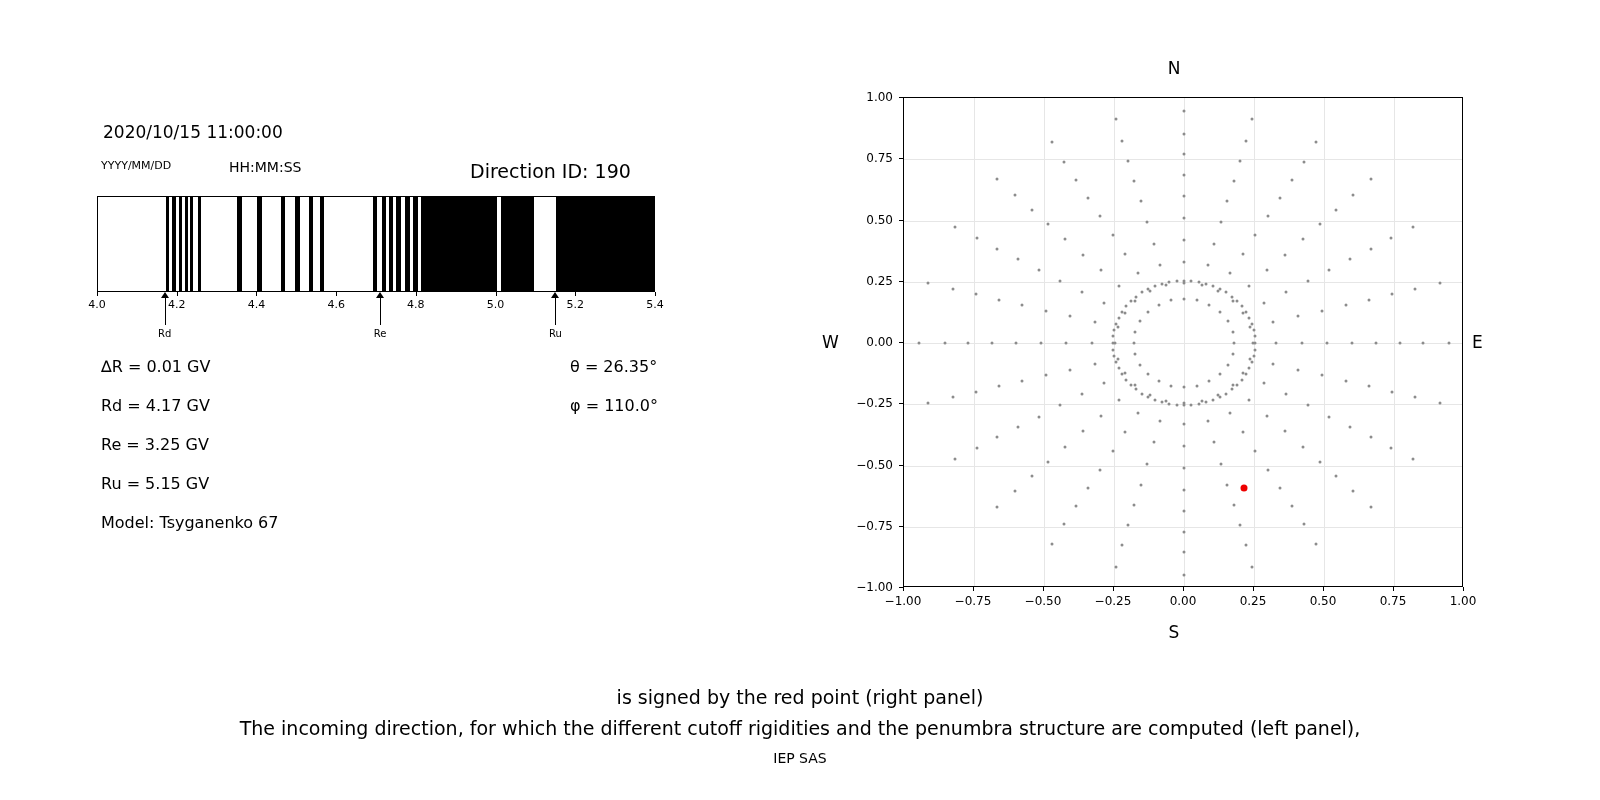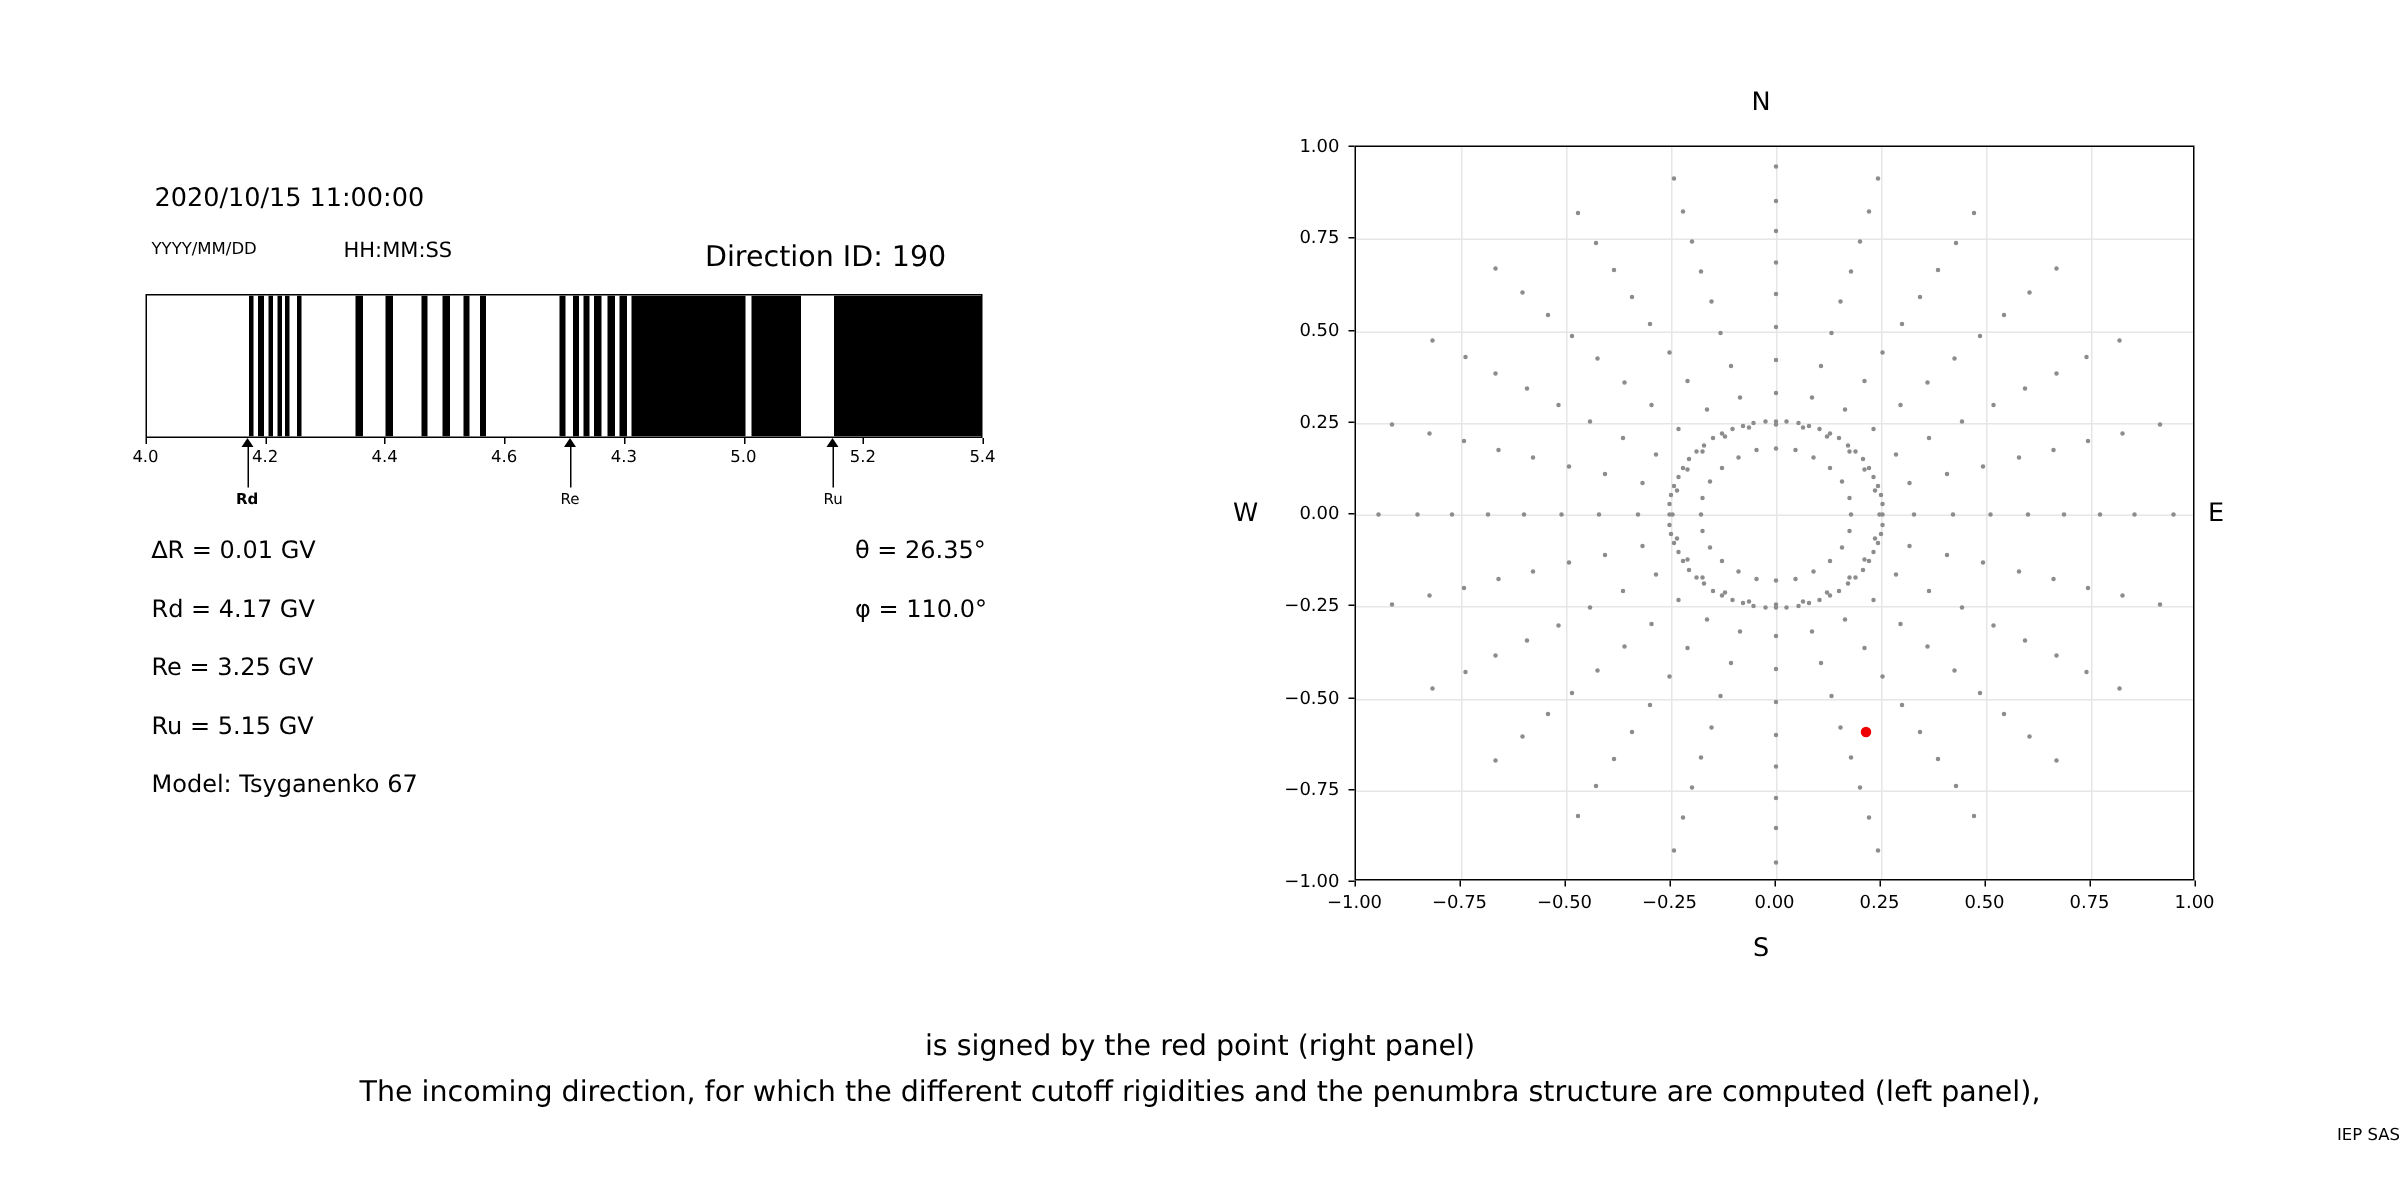--- a/index.html
+++ b/index.html
@@ -206,22 +206,22 @@
     width: 1600px;
     text-align: center;
     font-size: 19px;
     line-height: 1.65;
   }
   .footer {
     position: absolute;
     left: 0;
     top: 750px;
     width: 1600px;
-    text-align: right;
-    font-size: 11px;
+    text-align: center;
+    font-size: 14px;
   }
 </style>
 </head>
 <body>
 
 <div class="panel-left">
 
   <div class="date-line">2020/10/15 11:00:00</div>
   <div class="fmt-date">YYYY/MM/DD</div>
   <div class="fmt-time">HH:MM:SS</div>
@@ -253,32 +253,32 @@
   <div id="penumbra-axis">
       <div class="tick" style="left: 97px;"></div>
       <div class="tick-label" style="left: 97px;">4.0</div>
       <div class="tick" style="left: 176.714px;"></div>
       <div class="tick-label" style="left: 176.714px;">4.2</div>
       <div class="tick" style="left: 256.429px;"></div>
       <div class="tick-label" style="left: 256.429px;">4.4</div>
       <div class="tick" style="left: 336.143px;"></div>
       <div class="tick-label" style="left: 336.143px;">4.6</div>
       <div class="tick" style="left: 415.857px;"></div>
-      <div class="tick-label" style="left: 415.857px;">4.3</div>
+      <div class="tick-label" style="left: 415.857px;">4.8</div>
       <div class="tick" style="left: 495.571px;"></div>
       <div class="tick-label" style="left: 495.571px;">5.0</div>
       <div class="tick" style="left: 575.286px;"></div>
       <div class="tick-label" style="left: 575.286px;">5.2</div>
       <div class="tick" style="left: 655px;"></div>
       <div class="tick-label" style="left: 655px;">5.4</div>
     </div>
   <div id="penumbra-markers">
       <div class="marker" style="left: 164.757px; top: 297px; height: 28px;"></div>
       <div class="marker-arrow" style="left: 164.757px; top: 292px;"></div>
-      <div class="marker-label" style="left: 164.757px; top: 328px; font-weight: bold;">Rd</div>
+      <div class="marker-label" style="left: 164.757px; top: 328px;">Rd</div>
       <div class="marker" style="left: 379.986px; top: 297px; height: 28px;"></div>
       <div class="marker-arrow" style="left: 379.986px; top: 292px;"></div>
       <div class="marker-label" style="left: 379.986px; top: 328px;">Re</div>
       <div class="marker" style="left: 555.357px; top: 297px; height: 28px;"></div>
       <div class="marker-arrow" style="left: 555.357px; top: 292px;"></div>
       <div class="marker-label" style="left: 555.357px; top: 328px;">Ru</div>
     </div>
 
   <div class="stat" style="left:101px; top:357px;">∆R = 0.01 GV</div>
   <div class="stat" style="left:101px; top:396px;">Rd = 4.17 GV</div>

